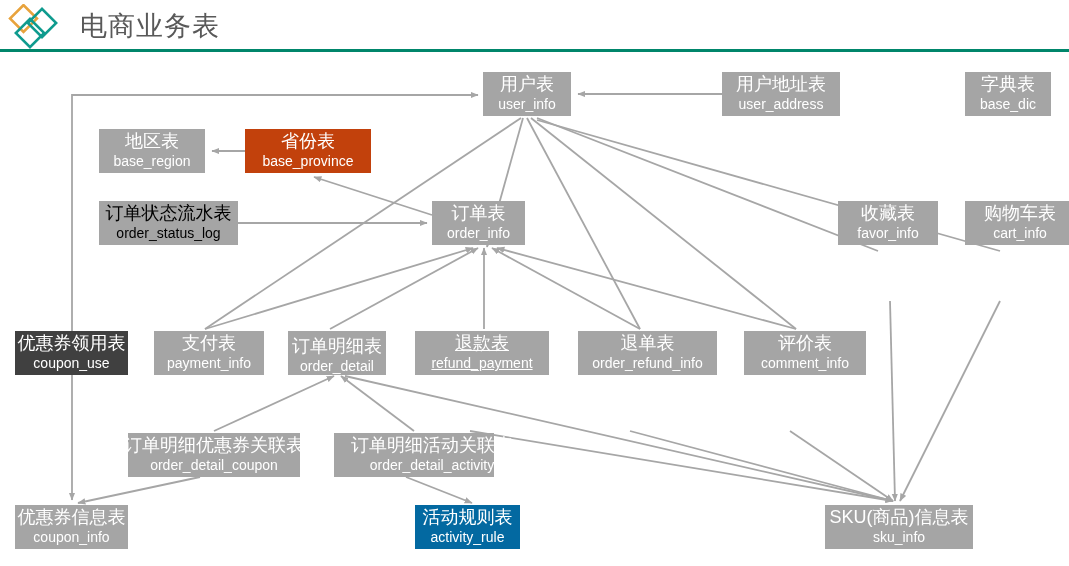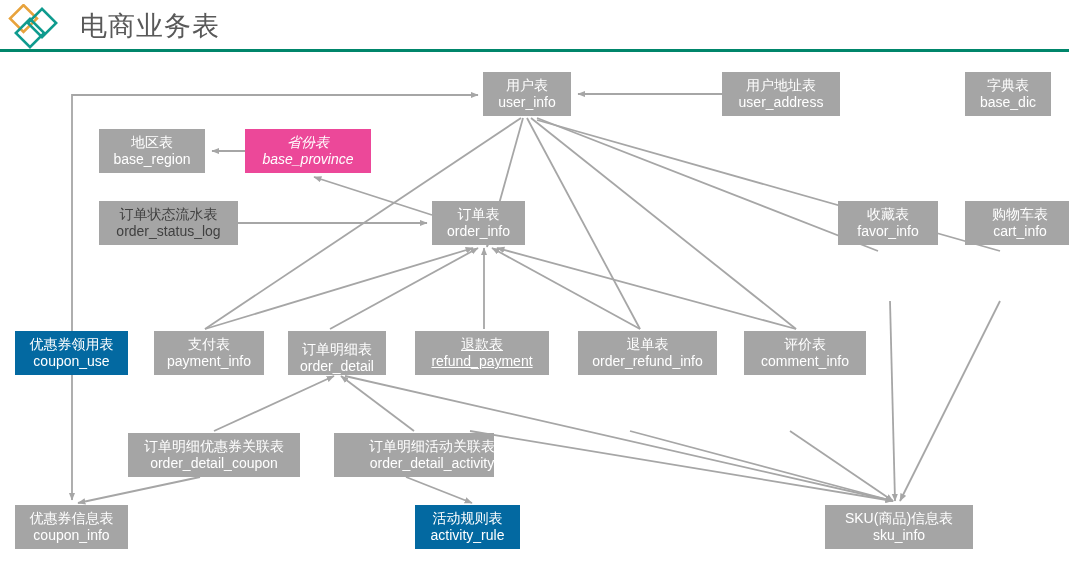--- a/index.html
+++ b/index.html
@@ -27,21 +27,21 @@
   .node{
     position:absolute;
     background:#A5A5A5;
     color:#ffffff;
     text-align:center;
     box-sizing:border-box;
     display:flex;flex-direction:column;justify-content:center;align-items:center;
     line-height:1.22;
     z-index:3;
   }
-  .node .cn{font-size:14px;white-space:nowrap;}
+  .node .cn{font-size:18px;white-space:nowrap;}
   .node .en{font-size:14px;white-space:nowrap;}
 </style>
 </head>
 <body>
 
 <div id="page">
 
   <div id="header">
     <svg id="logo" viewBox="0 0 58 46">
       <rect x="8" y="5" width="19" height="19" transform="rotate(45 17.5 14.5)" fill="none" stroke="#E8A33D" stroke-width="2.6"></rect>
@@ -99,41 +99,41 @@
           <div class="en">user_address</div>
         </div>
         <div class="node" style="left: 965px; top: 20px; width: 86px; height: 44px; background: rgb(165, 165, 165); color: rgb(255, 255, 255);">
           <div class="cn">字典表</div>
           <div class="en">base_dic</div>
         </div>
         <div class="node" style="left: 99px; top: 77px; width: 106px; height: 44px; background: rgb(165, 165, 165); color: rgb(255, 255, 255);">
           <div class="cn">地区表</div>
           <div class="en">base_region</div>
         </div>
-        <div class="node" style="left: 245px; top: 77px; width: 126px; height: 44px; background: #ec4899; color: rgb(255, 255, 255); font-style: italic;">
+        <div class="node" style="left: 245px; top: 77px; width: 126px; height: 44px; background: #c2410c; color: rgb(255, 255, 255);">
           <div class="cn">省份表</div>
           <div class="en">base_province</div>
         </div>
-        <div class="node" style="left: 99px; top: 149px; width: 139px; height: 44px; background: rgb(165, 165, 165); color: #404040;">
+        <div class="node" style="left: 99px; top: 149px; width: 139px; height: 44px; background: rgb(165, 165, 165); color: #000000;">
           <div class="cn">订单状态流水表</div>
           <div class="en">order_status_log</div>
         </div>
         <div class="node" style="left: 432px; top: 149px; width: 93px; height: 44px; background: rgb(165, 165, 165); color: rgb(255, 255, 255);">
           <div class="cn">订单表</div>
           <div class="en">order_info</div>
         </div>
         <div class="node" style="left: 838px; top: 149px; width: 100px; height: 44px; background: rgb(165, 165, 165); color: rgb(255, 255, 255);">
           <div class="cn">收藏表</div>
           <div class="en">favor_info</div>
         </div>
         <div class="node" style="left: 965px; top: 149px; width: 110px; height: 44px; background: rgb(165, 165, 165); color: rgb(255, 255, 255);">
           <div class="cn">购物车表</div>
           <div class="en">cart_info</div>
         </div>
-        <div class="node" style="left: 15px; top: 279px; width: 113px; height: 44px; background: #0369a1; color: rgb(255, 255, 255);">
+        <div class="node" style="left: 15px; top: 279px; width: 113px; height: 44px; background: #404040; color: rgb(255, 255, 255);">
           <div class="cn">优惠券领用表</div>
           <div class="en">coupon_use</div>
         </div>
         <div class="node" style="left: 154px; top: 279px; width: 110px; height: 44px; background: rgb(165, 165, 165); color: rgb(255, 255, 255);">
           <div class="cn">支付表</div>
           <div class="en">payment_info</div>
         </div>
         <div class="node" style="left: 288px; top: 279px; width: 98px; height: 44px; background: rgb(165, 165, 165); color: rgb(255, 255, 255); justify-content: flex-end;">
           <div class="cn">订单明细表</div>
           <div class="en">order_detail</div>

